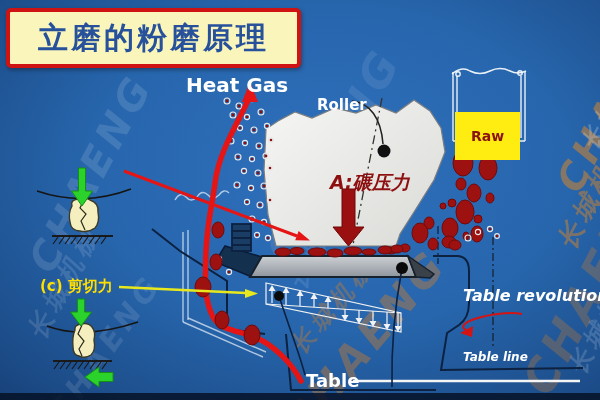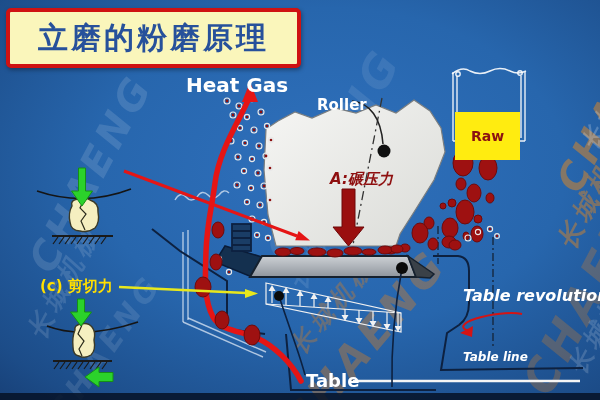--- a/index.html
+++ b/index.html
@@ -288,18 +288,18 @@
 
   <div id="title-banner" class="abs">
     <span>立磨的粉磨原理</span>
   </div>
 
   <div class="lbl white" style="left:186px;top:73px;width:96px;font-size:20px;">Heat Gas</div>
   <div class="lbl white" style="left:307px;top:96px;font-size:15px;margin-left:10px;">Roller</div>
   <div id="raw-box" class="abs">
     <div>Raw</div>
   </div>
-  <div class="lbl ital" style="left:330px;top:170px;font-size:15px;color:#8e0f0f;">A:碾压力</div>
+  <div class="lbl ital" style="left:330px;top:170px;font-size:19px;color:#8e0f0f;">A:碾压力</div>
   <div class="lbl white" style="left:306px;top:370px;font-size:18px;">Table</div>
   <div class="lbl yellow" style="left:40px;top:277px;font-size:15px;">(c) 剪切力</div>
   <div class="lbl white ital" style="left:463px;top:286px;font-size:16px;">Table revolution</div>
   <div class="lbl white ital" style="left:463px;top:350px;font-size:12px;">Table line</div>
 </div>
 
 </body></html>

